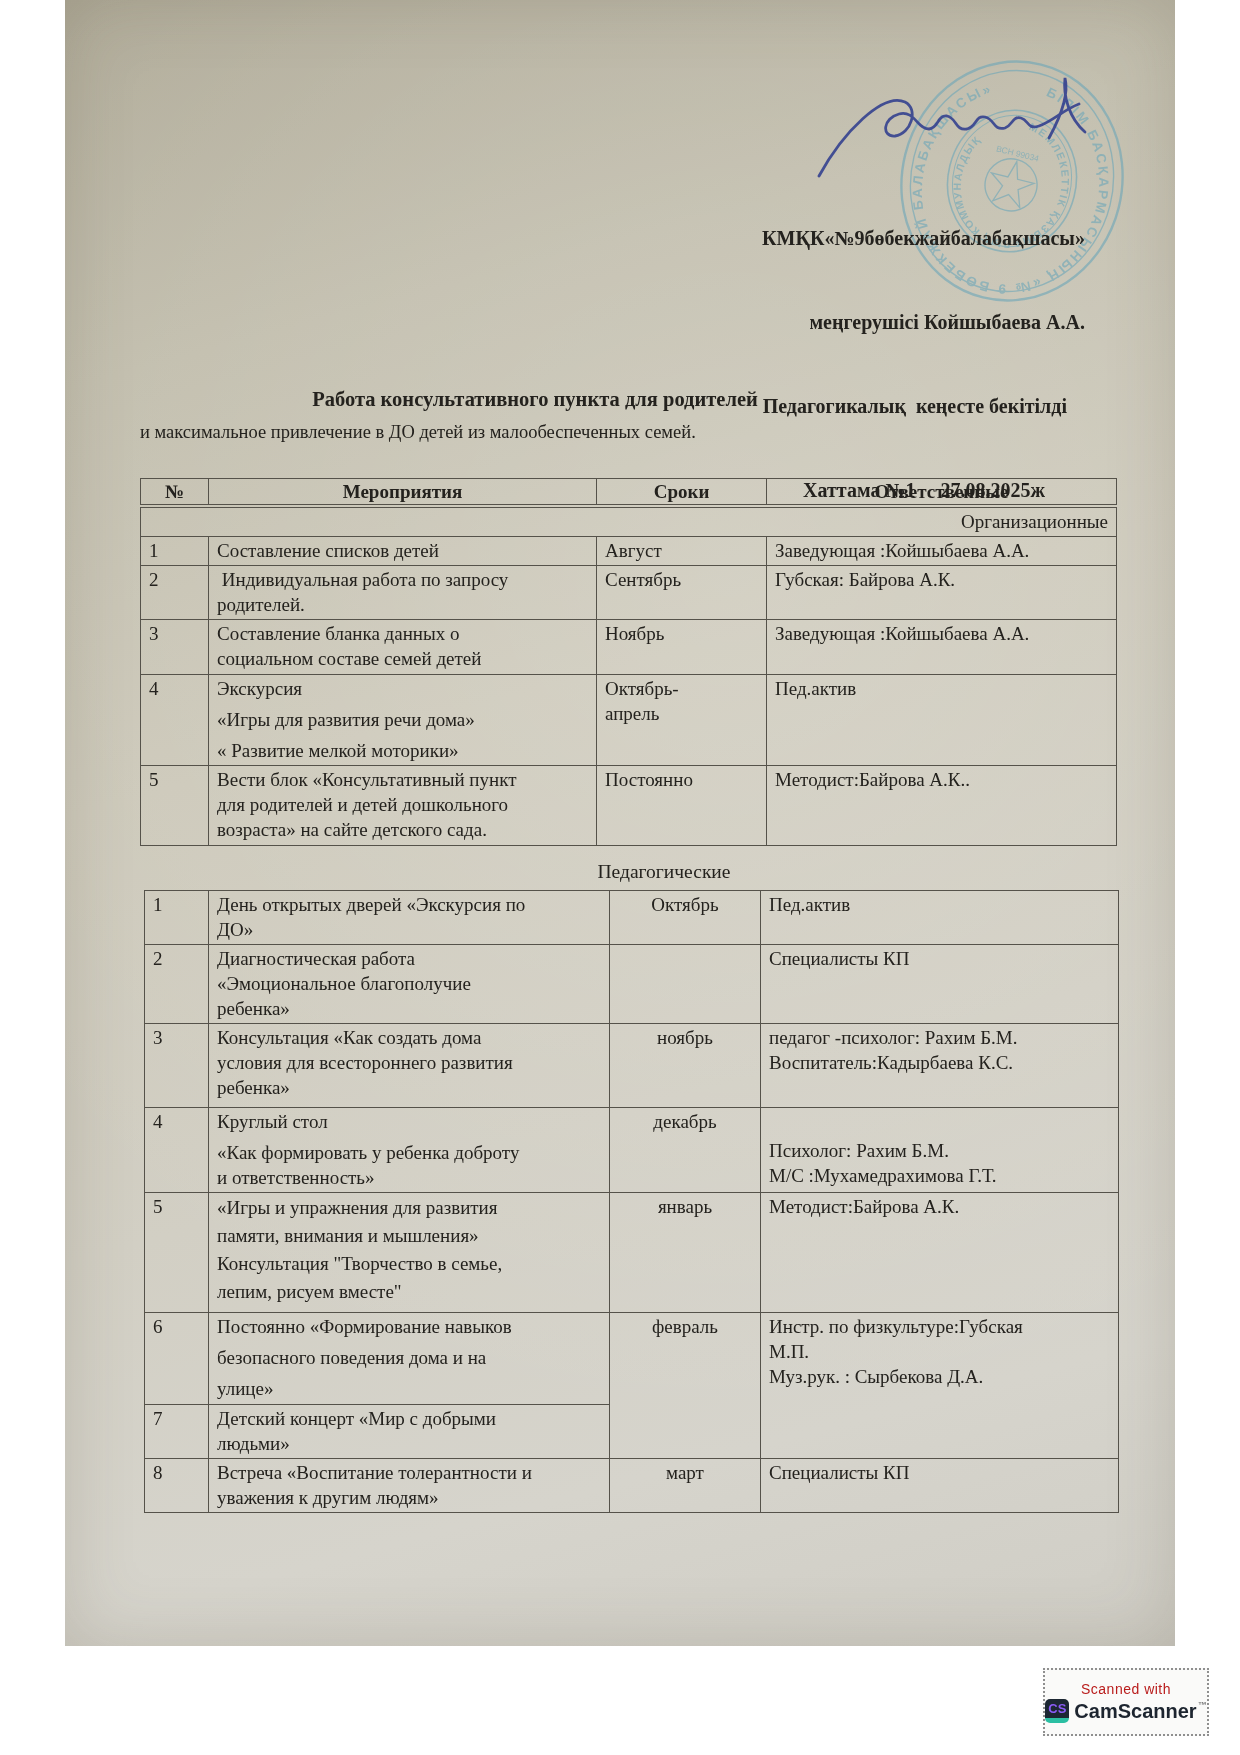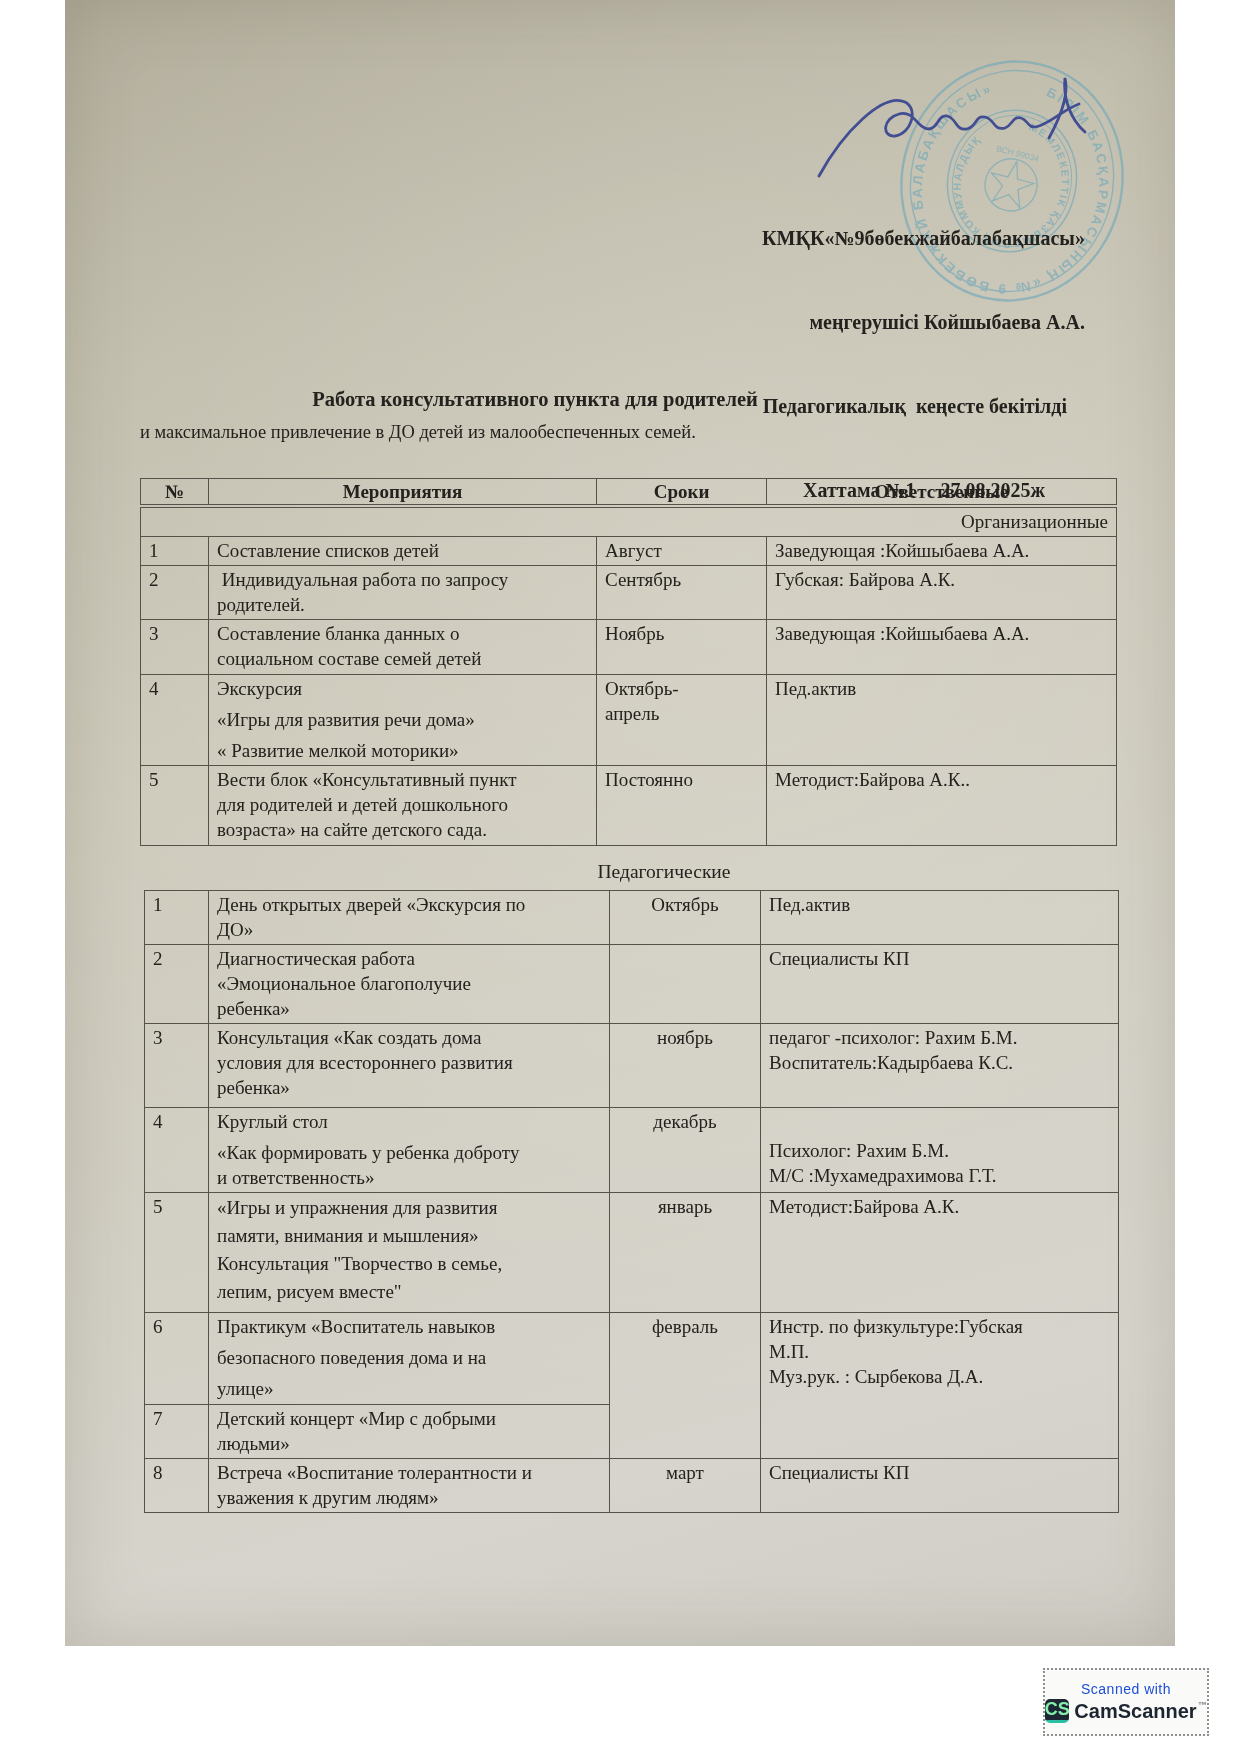--- a/index.html
+++ b/index.html
@@ -39,24 +39,24 @@
   td.section{font-weight:bold;text-align:right;border-bottom:4px double #55524a;line-height:27px;}
   .t2 td.ctime{text-align:center;}
   .sec2{top:861px;left:79px;width:1040px;text-align:center;font-weight:normal;font-size:19.5px;z-index:2;}
   .gap-top{margin-top:6px;}
   .pad-top{padding-top:30px !important;}
   .wide-lh div{line-height:28px;}
   
   .cam{left:1043px;top:1668px;width:162px;height:64px;border:2px dotted #8f8f8f;
        background:#fafaf9;font-family:"Liberation Sans","DejaVu Sans",sans-serif;
        display:flex;flex-direction:column;align-items:center;justify-content:center;gap:2px;}
-  .cam .sw{font-size:14px;color:#1d4ed8;letter-spacing:0.5px;}
+  .cam .sw{font-size:14px;color:#b91c1c;letter-spacing:0.5px;}
   .cam .brand{display:flex;align-items:center;gap:5px;}
   .cslogo{width:24px;height:24px;border-radius:5px;overflow:hidden;display:flex;flex-direction:column;}
-  .cslogo .top{flex:1;background:#1c2733;color:#86efac;font-weight:bold;font-size:18px;
+  .cslogo .top{flex:1;background:#1c2733;color:#8b5cf6;font-weight:bold;font-size:13px;
                display:flex;align-items:center;justify-content:center;}
   .cslogo .bot{height:5px;background:#2bbfa3;}
   .cam .name{font-size:20px;font-weight:bold;color:#1d2530;}
   .cam .tm{font-size:9px;color:#777;vertical-align:top;margin-left:1px;}
 </style>
 </head>
 <body>
 
 <div class="page">
   <div class="photo">
@@ -185,21 +185,21 @@
         <td class="pad-top"><div>Психолог: Рахим Б.М.</div><div>М/С :Мухамедрахимова Г.Т.</div></td>
       </tr>
       <tr style="height:120px;">
         <td>5</td>
         <td class="wide-lh"><div>«Игры и упражнения для развития</div><div>памяти, внимания и мышления»</div><div>Консультация "Творчество в семье,</div><div>лепим, рисуем вместе"</div></td>
         <td class="ctime"><div>январь</div></td>
         <td><div>Методист:Байрова А.К.</div></td>
       </tr>
       <tr style="height:92px;">
         <td>6</td>
-        <td><div>Практикум «Воспитатель навыков</div><div class="gap-top">безопасного поведения дома и на</div><div class="gap-top">улице»</div></td>
+        <td><div>Постоянно «Формирование навыков</div><div class="gap-top">безопасного поведения дома и на</div><div class="gap-top">улице»</div></td>
         <td class="ctime" rowspan="2"><div>февраль</div></td>
         <td rowspan="2"><div>Инстр. по физкультуре:Губская</div><div>М.П.</div><div>Муз.рук. : Сырбекова Д.А.</div></td>
       </tr>
       <tr style="height:54px;">
         <td>7</td>
         <td><div>Детский концерт «Мир с добрыми</div><div>людьми»</div></td>
       </tr>
       <tr style="height:52px;">
         <td>8</td>
         <td><div>Встреча «Воспитание толерантности и</div><div>уважения к другим людям»</div></td>

